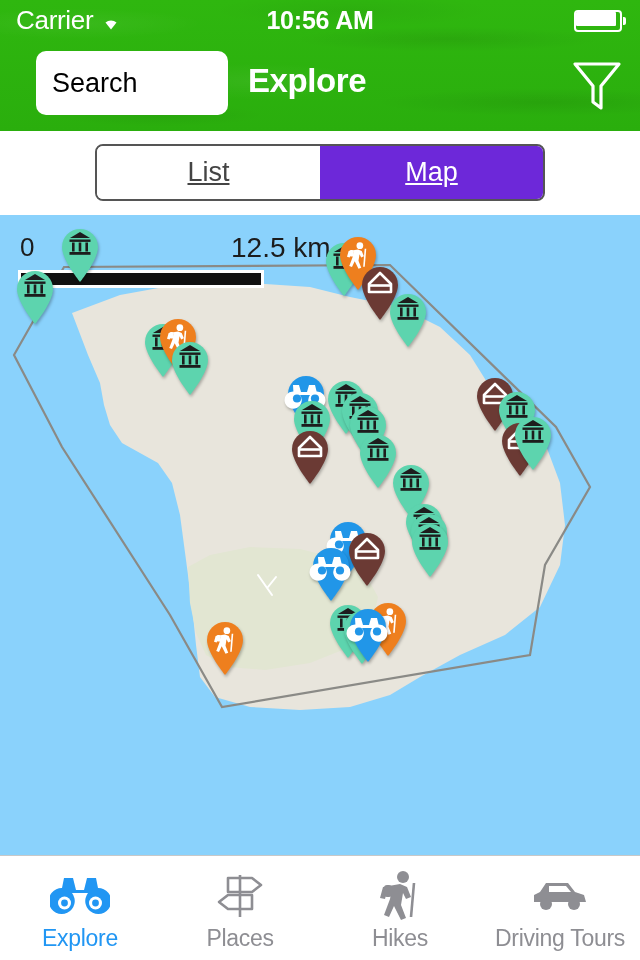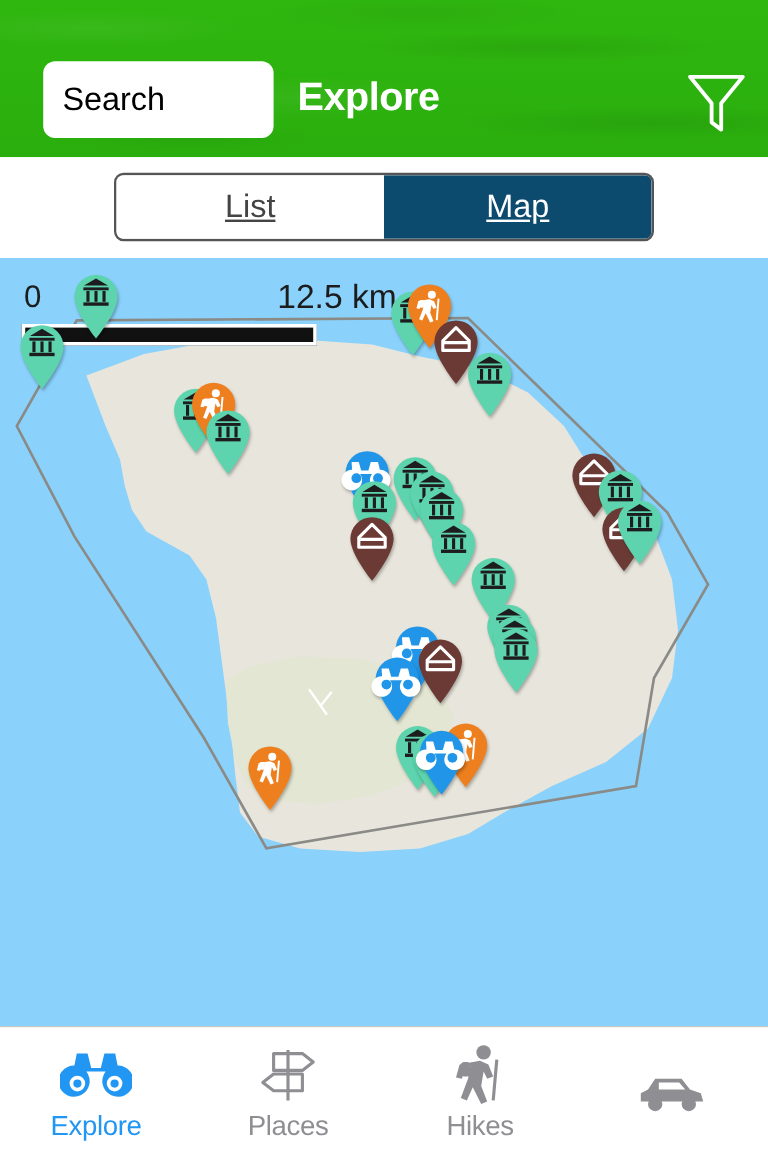--- a/index.html
+++ b/index.html
@@ -87,21 +87,21 @@
   .segmented {
     position:absolute; left:95px; top:144px; width:450px; height:57px;
     border:2px solid #555; border-radius:8px; overflow:hidden;
     display:flex;
   }
   .seg {
     flex:1; display:flex; align-items:center; justify-content:center;
     font-size:27px; cursor:pointer;text-decoration:underline;
   }
   .seg.off { background:#fff; color:#444; }
-  .seg.on  { background:#0c4a6e; color:#fff; }
+  .seg.on  { background:#6d28d9; color:#fff; }
 
   
   .map {
     position:absolute; left:0; top:215px; width:640px; height:640px;
     background:#8AD2FC; overflow:hidden;
   }
   .map svg { position:absolute; left:0; top:0; }
 
   .scale {
     position:absolute; left:18px; top:55px; width:240px; height:12px;
@@ -139,20 +139,34 @@
   .tab-icon { height:48px; display:flex; align-items:center; justify-content:center; }
   .tab-label { font-size:23px; color:#8e8e93; letter-spacing:-.3px; }
   .tab.active .tab-label { color:#2196F3; }
 </style>
 </head>
 <body>
 
 <div class="header">
   <div class="header-texture"></div>
 
+  <div class="statusbar">
+    <span class="sb-carrier">Carrier</span>
+    <span class="sb-wifi">
+      <svg viewBox="0 0 26 19">
+          <path d="M13 17.5 L7.5 10.5 A8.5 8.5 0 0 1 18.5 10.5 Z" fill="#fff"></path>
+        </svg>
+    </span>
+    <span class="sb-time">10:56 AM</span>
+    <span class="sb-batt">
+      <span class="sb-batt-body"></span>
+        <span class="sb-batt-fill"></span>
+        <span class="sb-batt-tip"></span>
+    </span>
+  </div>
 
   <div class="search-box">
     <span class="search-placeholder">Search</span>
   </div>
 
   <div class="page-title">Explore</div>
 
   <div class="filter-btn">
     <svg viewBox="0 0 54 56" width="54" height="56">
       <path d="M5 6 H49 L31 28 V50 L23 44 V28 Z" fill="none" stroke="#fff" stroke-width="3.2" stroke-linejoin="round"></path>
@@ -618,15 +632,16 @@
 
   <div class="tab">
     <span class="tab-icon">
       <svg width="62" height="38" viewBox="0 0 62 38">
         <path d="M5 26 v-7 l6 -3 6 -9 h22 l7 9 9 3 2 7 z" fill="#8e8e93"></path>
         <path d="M20 10 h17 l5 6 h-22 z" fill="#ffffff"></path>
         <circle cx="17" cy="28" r="6" fill="#8e8e93"></circle>
           <circle cx="45" cy="28" r="6" fill="#8e8e93"></circle>
       </svg>
     </span>
+    <span class="tab-label">Driving Tours</span>
   </div>
 
 </div>
 
 </body></html>

